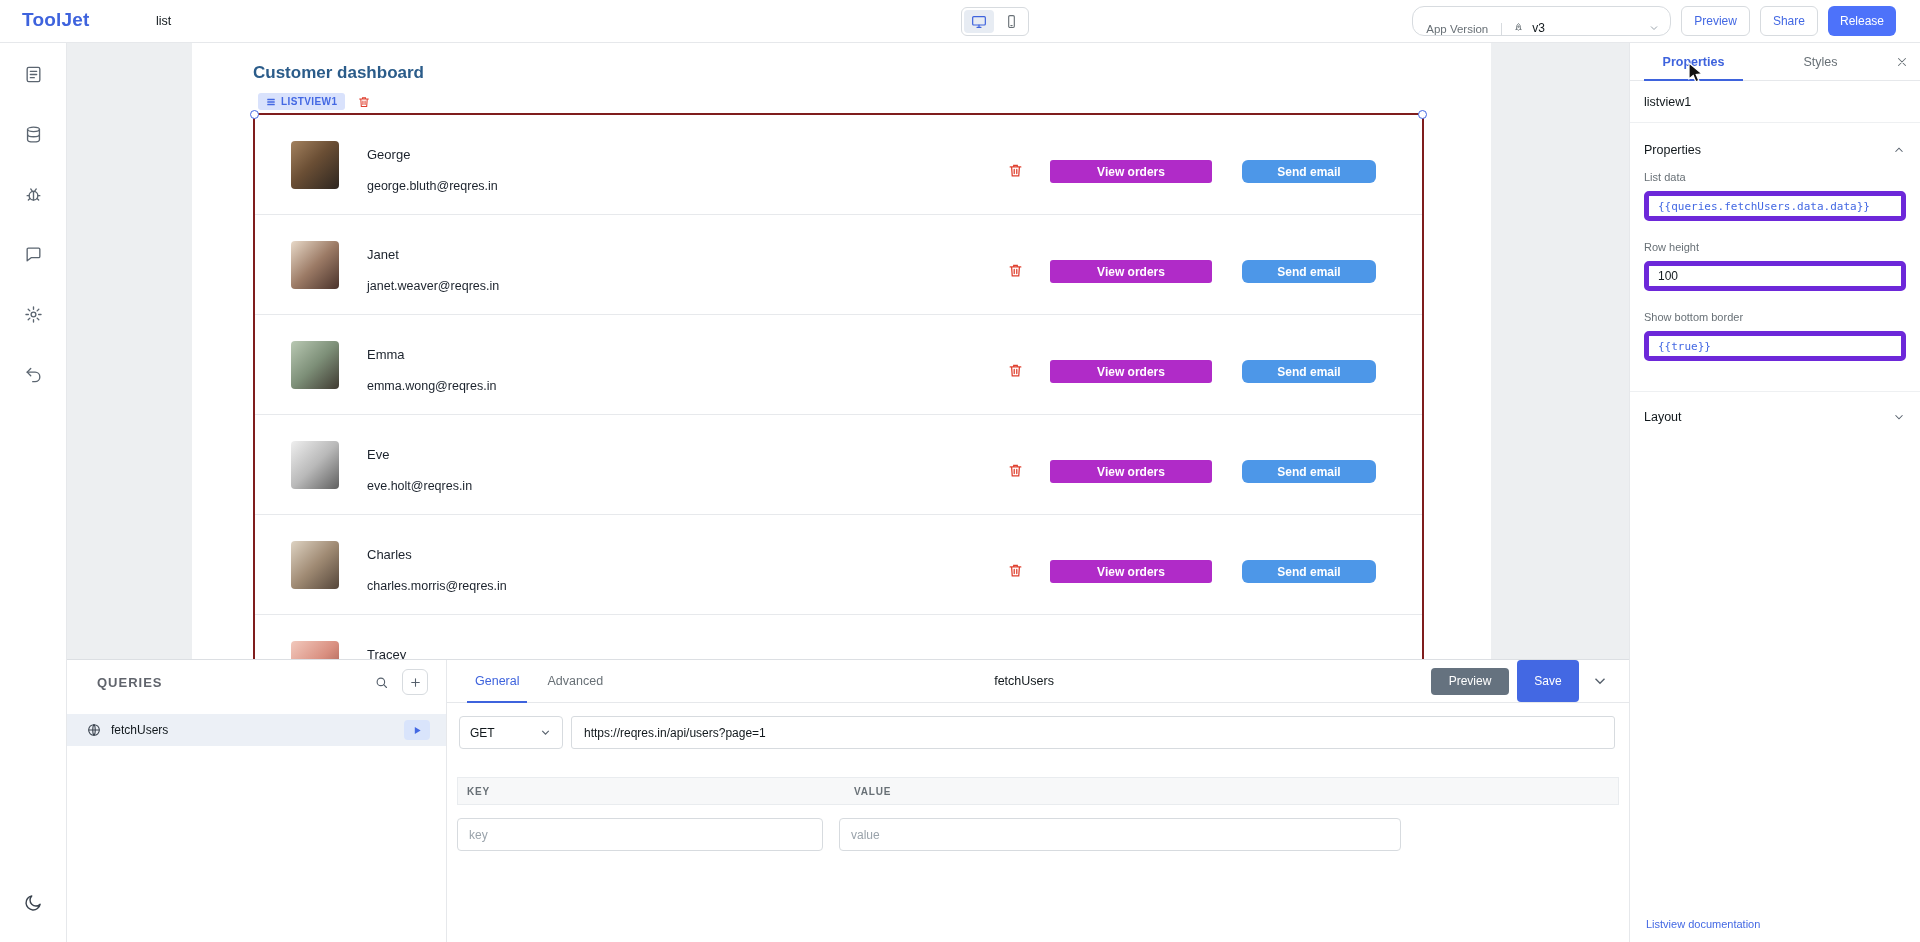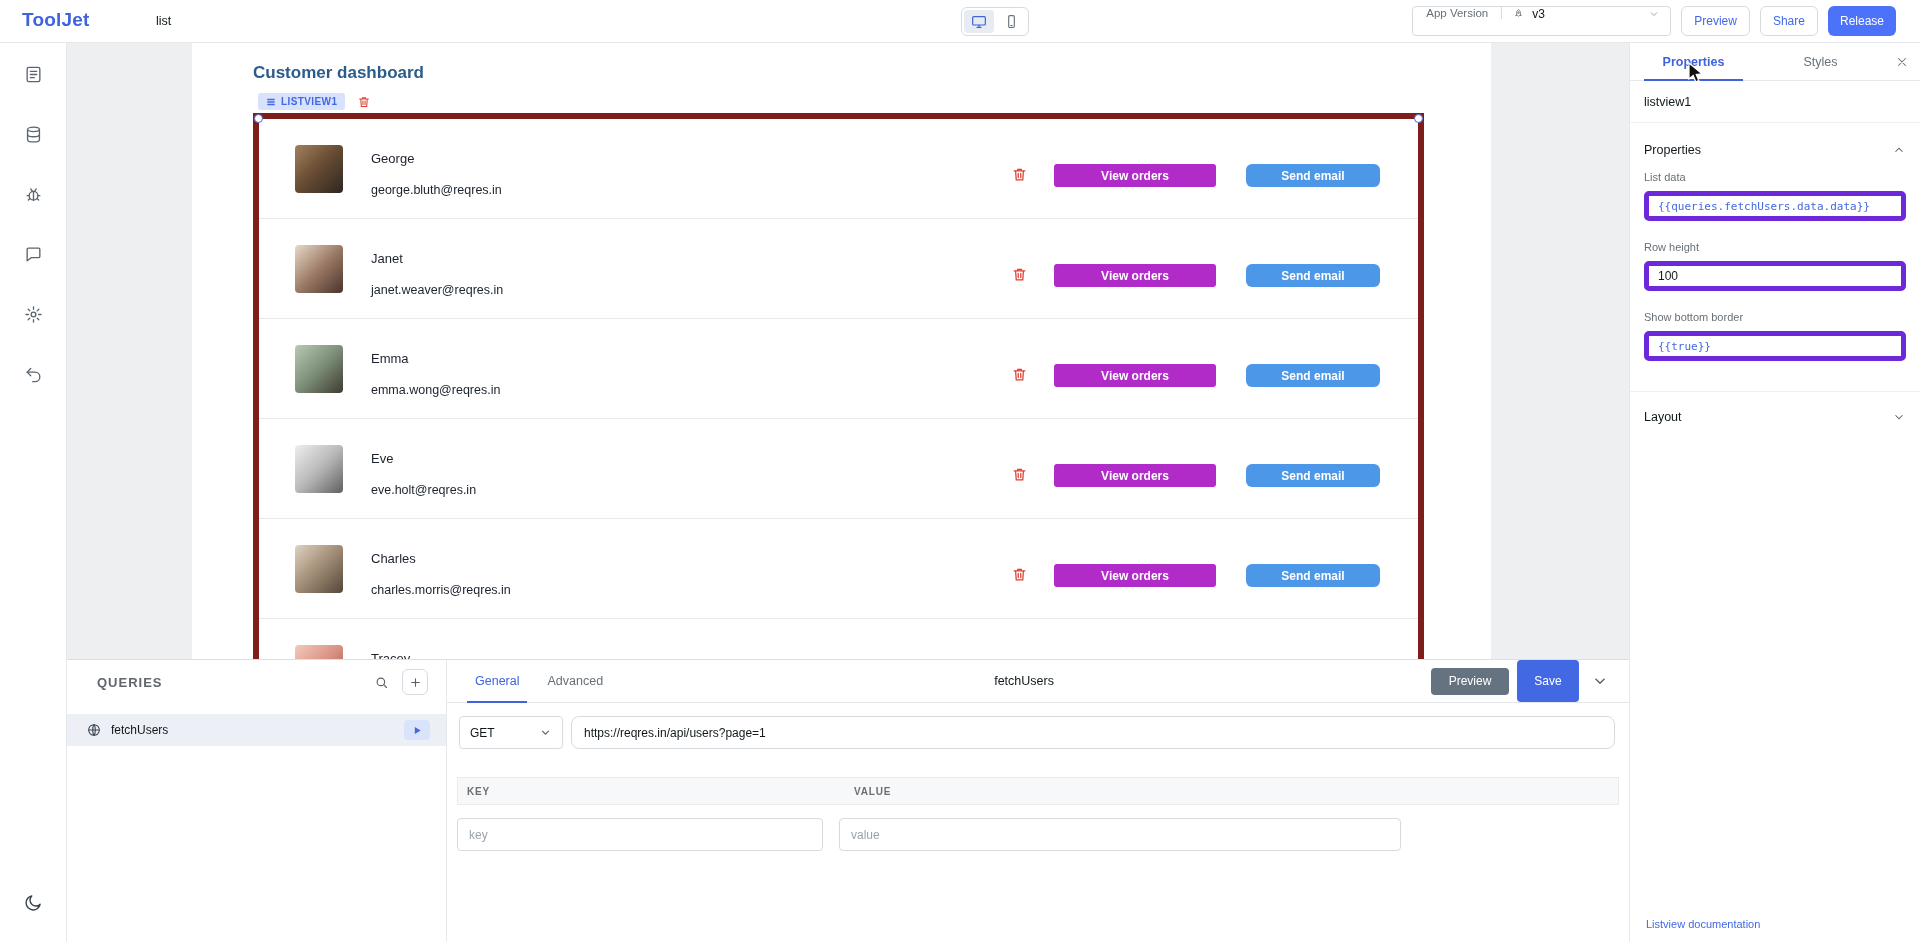--- a/index.html
+++ b/index.html
@@ -16,21 +16,21 @@
   .topbar { position:absolute; top:0; left:0; right:0; height:43px; background:#fff;
             border-bottom:1px solid #e6e8eb; z-index:40; }
   .logo { position:absolute; left:22px; top:9px; font-size:19px; font-weight:800;
           color:#3e63dd; letter-spacing:.2px; }
   .app-name { position:absolute; left:156px; top:14px; font-size:12.5px; color:#11181c; }
   .device-toggle { position:absolute; left:961px; top:7px; width:68px; height:29px;
                    border:1px solid #d7dbdf; border-radius:6px; display:flex; padding:2px; gap:2px; background:#fff; }
   .device-btn { flex:1; border-radius:4px; display:flex; align-items:center; justify-content:center; }
   .device-btn.active { background:#e7ecf3; }
   .topbar-right { position:absolute; right:24px; top:6px; height:30px; display:flex; gap:10px; align-items:center; }
-  .version-ctl { display:flex; align-items:flex-start; height:30px; border:1px solid #d7dbdf; border-radius:4px; background:#fff; }
+  .version-ctl { display:flex; align-items:flex-end; height:30px; border:1px solid #d7dbdf; border-radius:12px; background:#fff; }
   .version-label { padding:0 13px; font-size:11.5px; color:#687076; border-right:1px solid #d7dbdf;
                    display:flex; align-items:center; }
   .version-value { display:flex; align-items:center; gap:7px; padding:0 10px; width:168px; }
   .version-text { font-size:12px; color:#11181c; }
   .btn-ghost { height:30px; padding:0 12px; border:1px solid #d7dbdf; border-radius:6px; background:#fff;
                color:#4368e3; font-size:12px; display:flex; align-items:center; }
   .btn-release { height:30px; padding:0 12px; border-radius:6px; color:#fff; font-size:12px;
                  display:flex; align-items:center; }
 
   
@@ -42,21 +42,21 @@
 
   
   .canvas-wrap { position:absolute; left:67px; top:43px; width:1562px; height:616px;
                  background:#edeff1; overflow:hidden; z-index:1;padding-left:10px; }
   .canvas { position:absolute; left:125px; top:0; width:1299px; height:616px; background:#fff; }
   .canvas-title { position:absolute; left:61px; top:20px; font-size:17px; font-weight:700; }
   .widget-tag-row { position:absolute; left:66px; top:50px; display:flex; align-items:center; gap:12px; }
   .widget-tag { background:#d9e2fc; color:#4368e3; font-size:10px; font-weight:700; letter-spacing:.4px;
                 padding:3px 8px; border-radius:3px; display:flex; align-items:center; gap:5px; }
   .listview { position:absolute; left:61px; top:70px; width:1171px; height:604px;
-              border:6px solid #7f1d1d; background:#fff; }
+              border:2px solid #7f1d1d; background:#fff; }
   .handle { position:absolute; width:9px; height:9px; border:1.5px solid #4368e3; background:#fff;
             border-radius:50%; z-index:3; }
   .handle.tl { left:-5px; top:-5px; } .handle.tr { right:-5px; top:-5px; }
   .lv-row { position:relative; height:100px; border-bottom:1px solid #e7e9ec; }
   .avatar { position:absolute; left:36px; top:26px; width:48px; height:48px; border-radius:4px; }
   .lv-name { position:absolute; left:112px; top:32px; font-size:13px; color:#1b222c; }
   .lv-email { position:absolute; left:112px; top:64px; font-size:12.5px; color:#1b222c; }
   .lv-trash { position:absolute; left:752px; top:47px; }
   .lv-btn { position:absolute; top:45px; height:23px; border-radius:3px; color:#fff; font-size:12px;
             font-weight:700; display:flex; align-items:center; justify-content:center; }
@@ -84,21 +84,21 @@
   .q-head-title { flex:1; display:flex; align-items:center; justify-content:center; font-size:12.5px; color:#11181c; }
   .q-actions { display:flex; align-items:center; gap:8px; }
   .btn-qpreview { width:78px; height:27px; border-radius:4px; color:#fff; font-size:12px;
                   display:flex; align-items:center; justify-content:center; }
   .btn-qsave { width:62px; height:42px; border-radius:4px; color:#fff; font-size:12px;
                display:flex; align-items:center; justify-content:center; }
   .q-url-row { display:flex; gap:8px; padding:13px 14px 0 12px; }
   .method-select { width:104px; height:33px; border:1px solid #d7dbdf; border-radius:4px;
                    display:flex; align-items:center; padding:0 10px; font-size:12px; gap:6px; background:#fff; }
   .method-select .mchev { margin-left:auto; }
-  .url-input { flex:1; height:33px; border:1px solid #d7dbdf; border-radius:8px; padding:0 12px;
+  .url-input { flex:1; height:33px; border:1px solid #d7dbdf; border-radius:3px; padding:0 12px;
                font-size:12px; color:#11181c; background:#fff; }
   .req-tabs { display:flex; margin:16px 10px 0; border-bottom:1px solid #e6e8eb; padding-left:8px; }
   .req-tab { padding:9px 14px 10px; font-size:12.5px; color:#56606c; position:relative; }
   .req-tab.active { color:#3e63dd; }
   .req-tab.active::after { content:""; position:absolute; left:4px; right:4px; bottom:-1px; height:2px; background:#3e63dd; }
   .kv-head { margin:28px 10px 0; height:28px; background:#f7f8f9; border:1px solid #e9ecef;
              display:flex; align-items:center; font-size:10px; font-weight:700; letter-spacing:.8px; color:#687076; }
   .kv-key-h { width:382px; padding-left:9px; }
   .kv-val-h { padding-left:14px; }
   .kv-inputs { display:flex; gap:16px; margin:13px 10px 0; }

